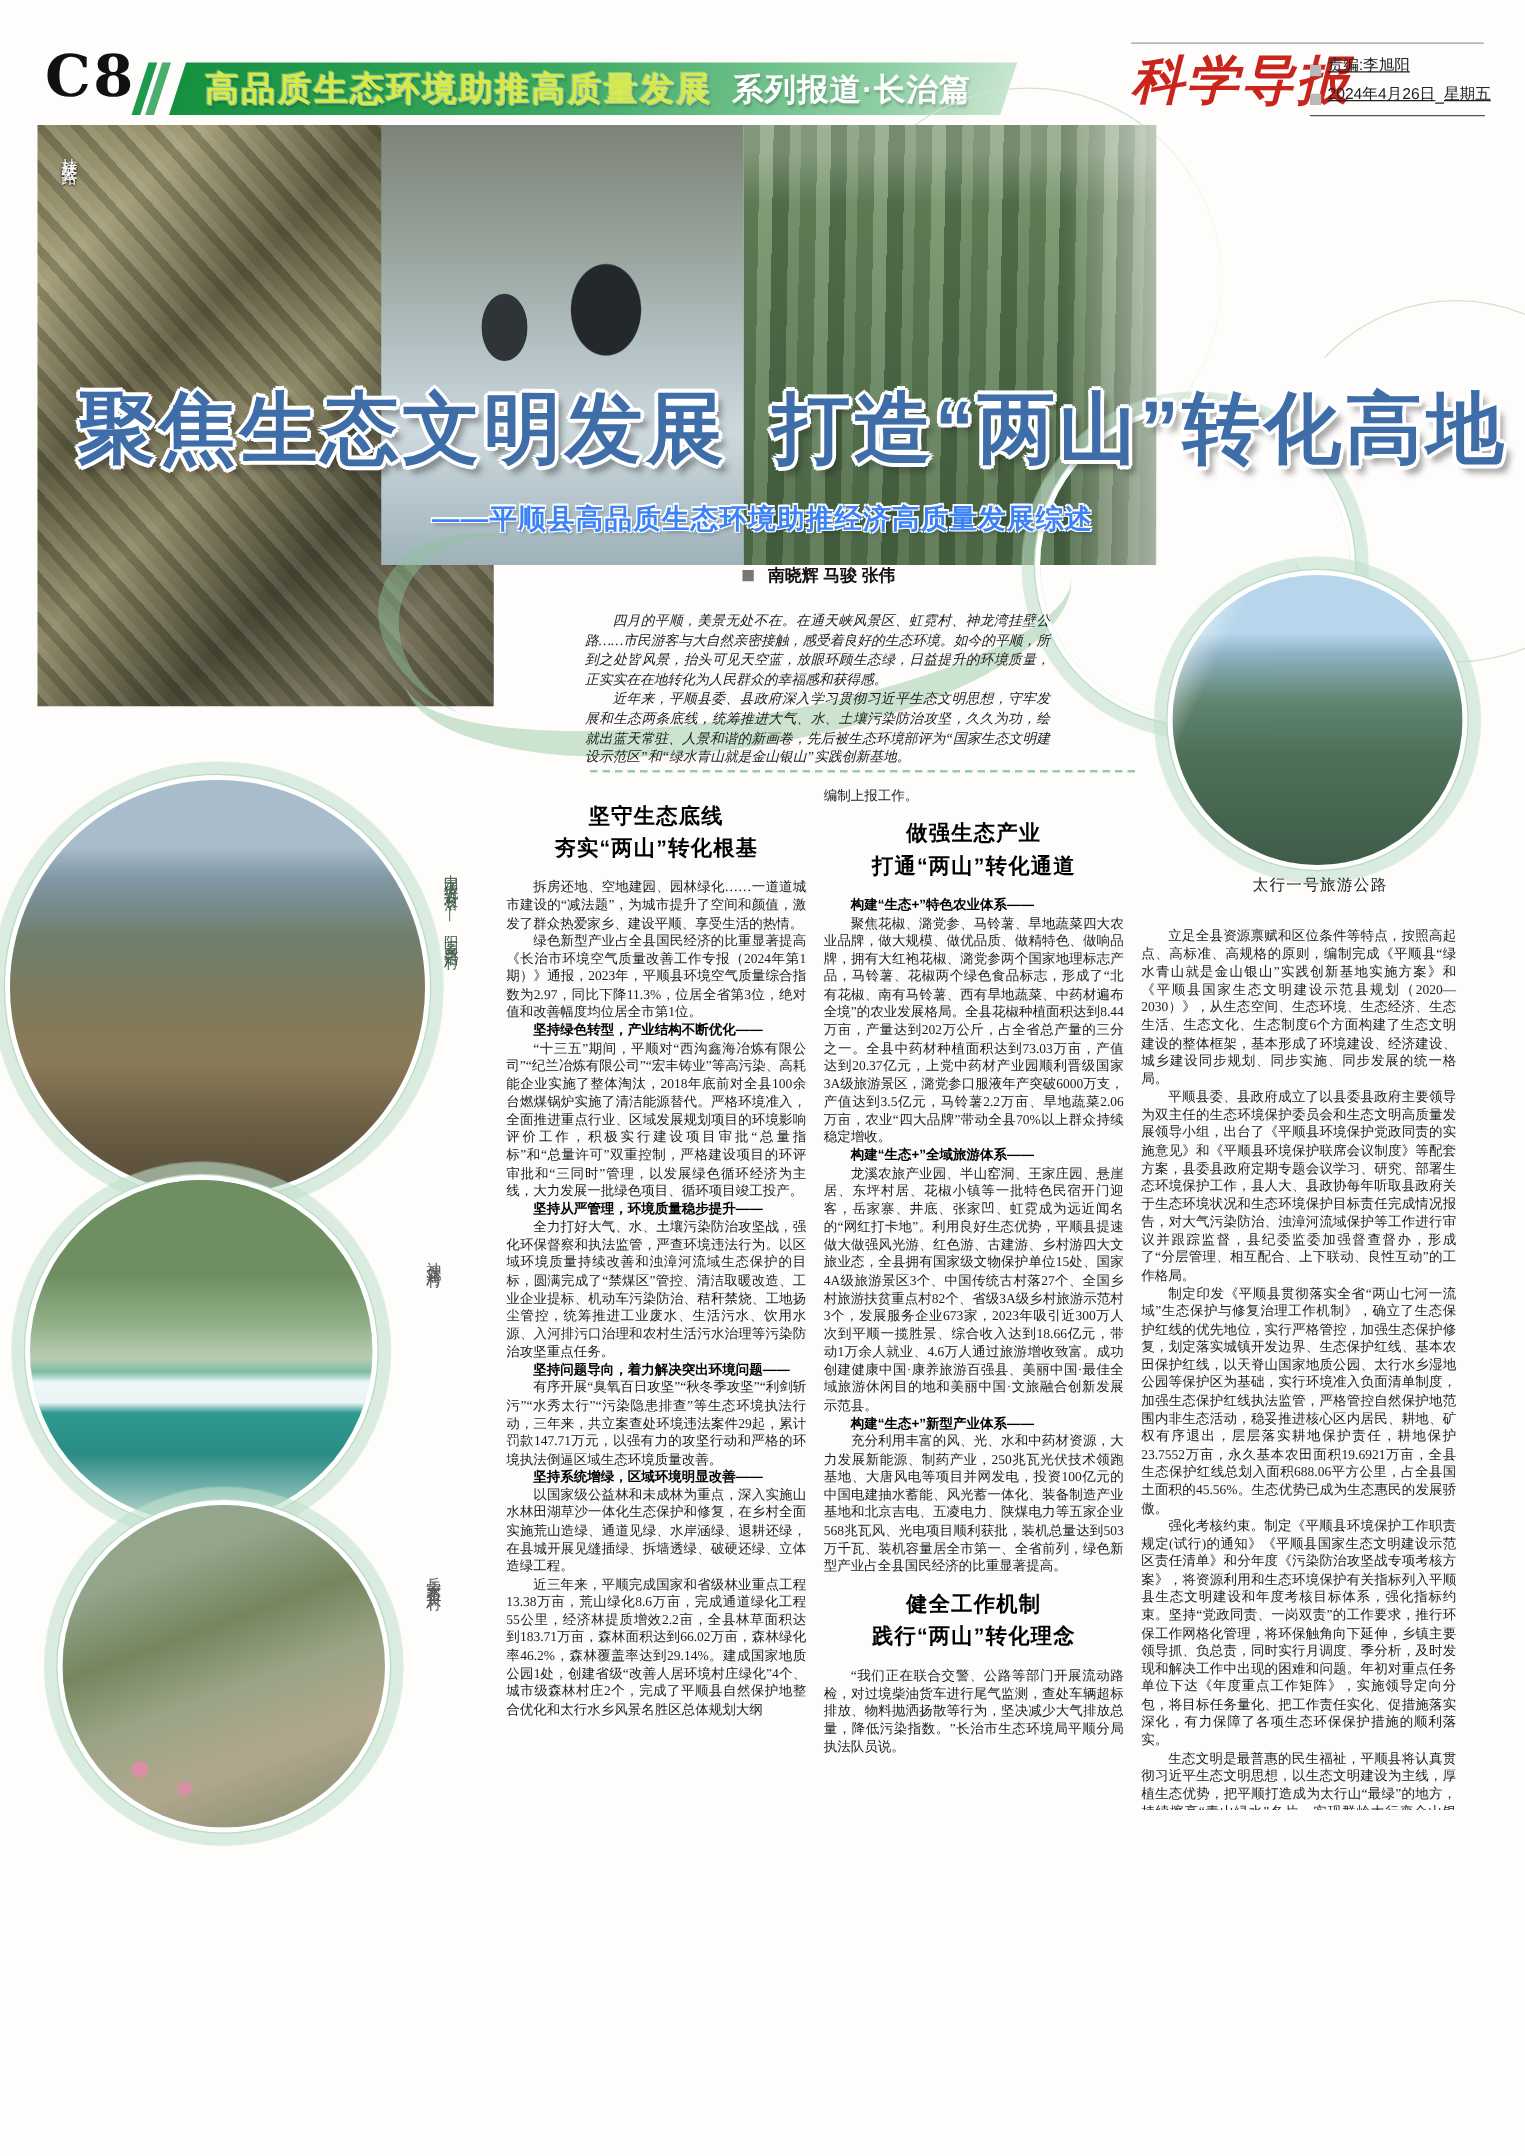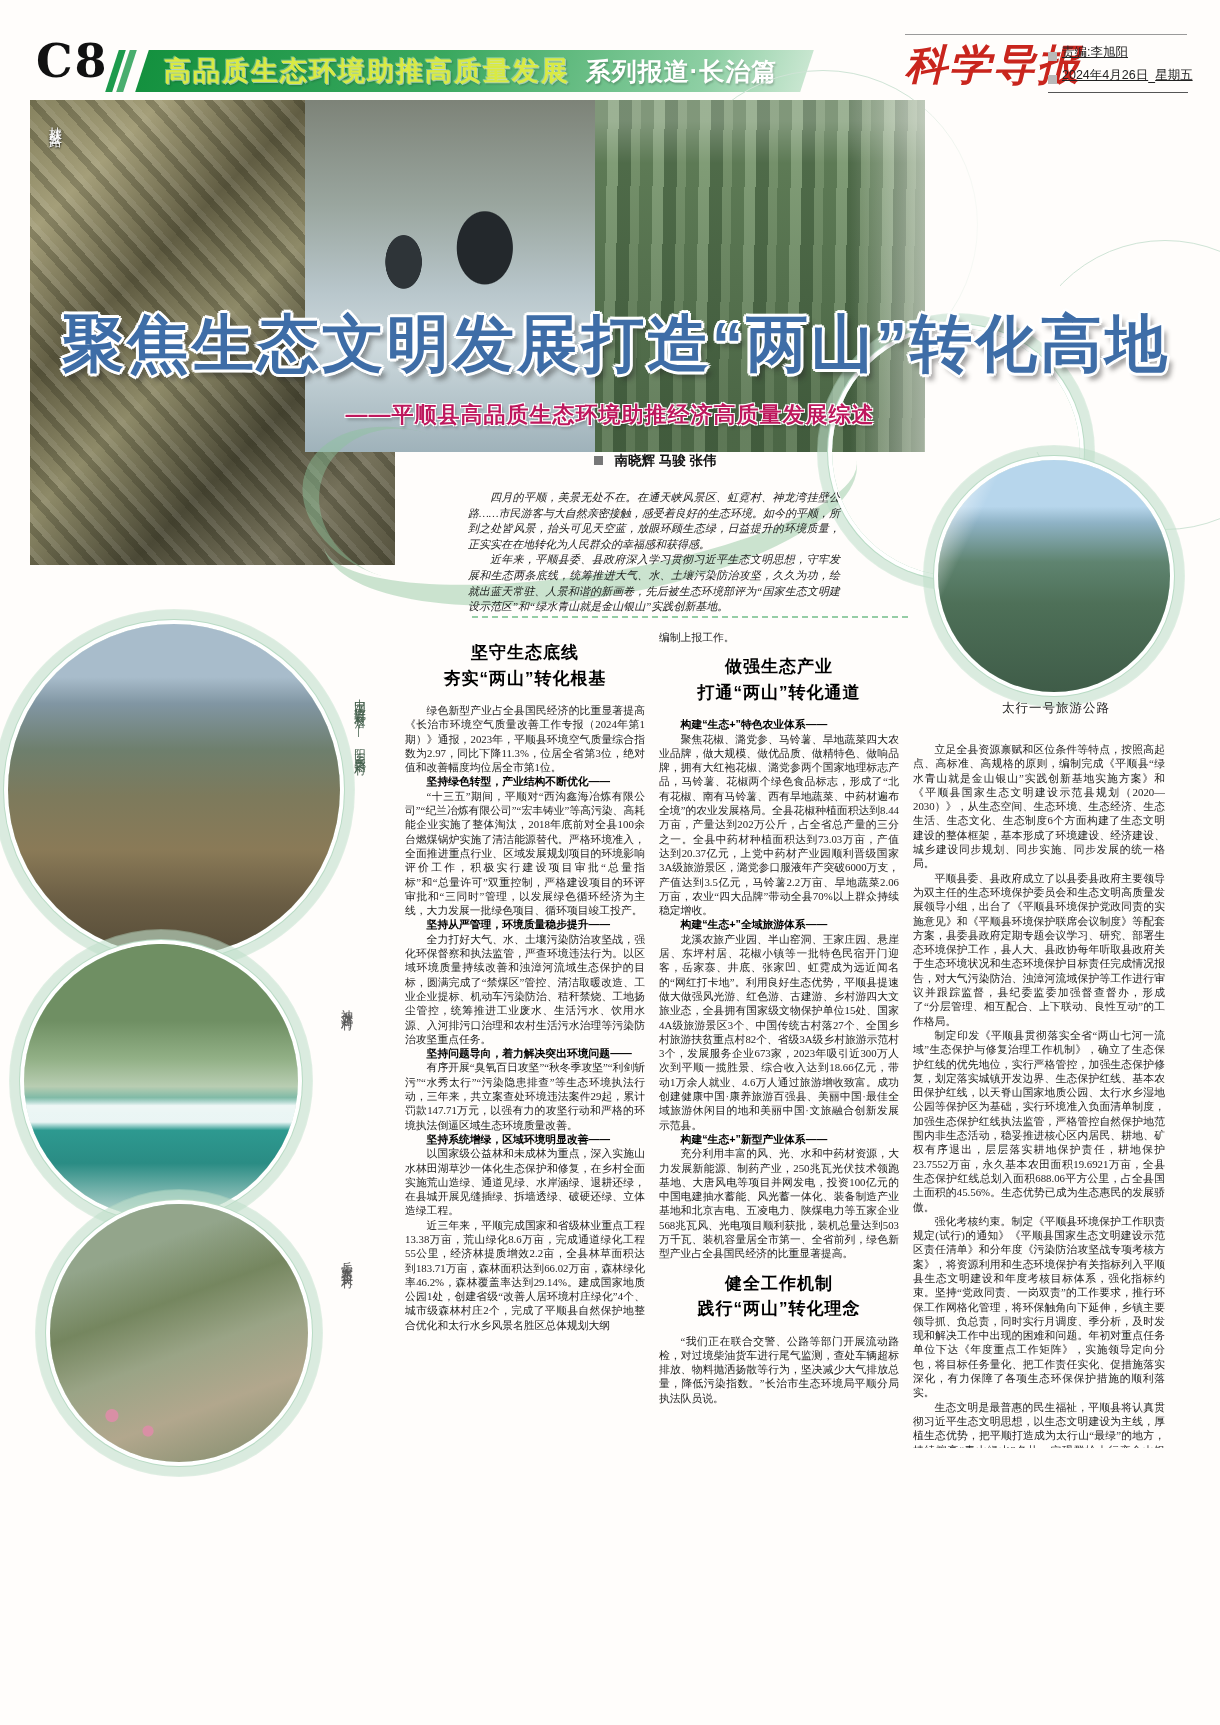--- a/index.html
+++ b/index.html
@@ -68,23 +68,23 @@
         linear-gradient(115deg,rgba(255,255,255,.65) 0 8%,rgba(255,255,255,0) 20%),
         linear-gradient(180deg,#b7d6ec 0 20%,#8fb3c6 27%,#5f8470 44%,#4e7058 62%,#3f5c48 100%);}
   .cap-taihang{position:absolute;left:1002px;top:700px;font-family:"Liberation Sans",sans-serif;
       font-size:12.5px;color:#222;letter-spacing:1px;}
 
   
   .headline{position:absolute;left:40px;top:310px;width:1140px;display:flex;justify-content:space-between;
       padding:0 22px;font-family:"Liberation Sans",sans-serif;font-weight:900;font-size:62px;line-height:1.1;
       color:#3e6da7;letter-spacing:3px;white-space:nowrap;z-index:6;
       text-shadow:-2px -2px 0 #fff,2px -2px 0 #fff,-2px 2px 0 #fff,2px 2px 0 #fff,
-                  -3px 0 0 #fff,3px 0 0 #fff,0 3px 0 #fff,0 -3px 0 #fff,5px 6px 5px rgba(40,40,40,.45);}
+                  -3px 0 0 #fff,3px 0 0 #fff,0 3px 0 #fff,0 -3px 0 #fff,5px 6px 5px rgba(40,40,40,.45);gap:36px;}
   .subtitle{position:absolute;left:320px;top:400px;width:580px;text-align:center;z-index:6;
-      font-family:"Liberation Sans",sans-serif;font-weight:800;font-size:22px;color:#be185d;letter-spacing:1px;
+      font-family:"Liberation Sans",sans-serif;font-weight:800;font-size:22px;color:#3b82f6;letter-spacing:1px;
       text-shadow:-1px -1px 0 #fff,1px -1px 0 #fff,-1px 1px 0 #fff,1px 1px 0 #fff,2px 3px 3px rgba(0,0,0,.25);}
   .byline{position:absolute;left:455px;top:452px;width:400px;text-align:center;z-index:6;
       font-family:"Liberation Sans",sans-serif;font-size:13.5px;font-weight:700;color:#111;}
   .byline .sq{background:#777;margin-right:8px;}
 
   
   .intro{position:absolute;left:468px;top:490px;width:372px;z-index:6;font-size:11px;line-height:15.6px;
       color:#1a1a1a;text-align:justify;font-style:italic;}
   .intro p{margin:0;text-indent:2em;}
   .divider{position:absolute;left:472px;top:616px;width:436px;border-top:2px dashed #96cda6;z-index:6;}
@@ -193,20 +193,21 @@
   <div class="cap-dam cap-vert" data-name="shenlongwan-caption">神龙湾村</div>
   <div class="circle c-stone" data-name="yuejiazhai-village-photo"></div>
   <div class="cap-stone cap-vert" data-name="yuejiazhai-caption">岳家寨石头村</div>
 
   <div class="columns" data-name="article-columns">
     <div class="col col1" data-name="article-column-1">
       <h3 data-name="section-heading">
         <span data-name="heading-line">坚守生态底线</span><br>
         <span data-name="heading-line">夯实“两山”转化根基</span>
       </h3>
+      <p data-name="body-paragraph">拆房还地、空地建园、园林绿化……一道道城市建设的“减法题”，为城市提升了空间和颜值，激发了群众热爱家乡、建设平顺、享受生活的热情。</p>
       <p data-name="body-paragraph">绿色新型产业占全县国民经济的比重显著提高《长治市环境空气质量改善工作专报（2024年第1期）》通报，2023年，平顺县环境空气质量综合指数为2.97，同比下降11.3%，位居全省第3位，绝对值和改善幅度均位居全市第1位。</p>
       <p class="lead" data-name="lead-paragraph">坚持绿色转型，产业结构不断优化——</p>
       <p data-name="body-paragraph">“十三五”期间，平顺对“西沟鑫海冶炼有限公司”“纪兰冶炼有限公司”“宏丰铸业”等高污染、高耗能企业实施了整体淘汰，2018年底前对全县100余台燃煤锅炉实施了清洁能源替代。严格环境准入，全面推进重点行业、区域发展规划项目的环境影响评价工作，积极实行建设项目审批“总量指标”和“总量许可”双重控制，严格建设项目的环评审批和“三同时”管理，以发展绿色循环经济为主线，大力发展一批绿色项目、循环项目竣工投产。</p>
       <p class="lead" data-name="lead-paragraph">坚持从严管理，环境质量稳步提升——</p>
       <p data-name="body-paragraph">全力打好大气、水、土壤污染防治攻坚战，强化环保督察和执法监管，严查环境违法行为。以区域环境质量持续改善和浊漳河流域生态保护的目标，圆满完成了“禁煤区”管控、清洁取暖改造、工业企业提标、机动车污染防治、秸秆禁烧、工地扬尘管控，统筹推进工业废水、生活污水、饮用水源、入河排污口治理和农村生活污水治理等污染防治攻坚重点任务。</p>
       <p class="lead" data-name="lead-paragraph">坚持问题导向，着力解决突出环境问题——</p>
       <p data-name="body-paragraph">有序开展“臭氧百日攻坚”“秋冬季攻坚”“利剑斩污”“水秀太行”“污染隐患排查”等生态环境执法行动，三年来，共立案查处环境违法案件29起，累计罚款147.71万元，以强有力的攻坚行动和严格的环境执法倒逼区域生态环境质量改善。</p>
       <p class="lead" data-name="lead-paragraph">坚持系统增绿，区域环境明显改善——</p>
       <p data-name="body-paragraph">以国家级公益林和未成林为重点，深入实施山水林田湖草沙一体化生态保护和修复，在乡村全面实施荒山造绿、通道见绿、水岸涵绿、退耕还绿，在县城开展见缝插绿、拆墙透绿、破硬还绿、立体造绿工程。</p>
       <p data-name="body-paragraph">近三年来，平顺完成国家和省级林业重点工程13.38万亩，荒山绿化8.6万亩，完成通道绿化工程55公里，经济林提质增效2.2亩，全县林草面积达到183.71万亩，森林面积达到66.02万亩，森林绿化率46.2%，森林覆盖率达到29.14%。建成国家地质公园1处，创建省级“改善人居环境村庄绿化”4个、城市级森林村庄2个，完成了平顺县自然保护地整合优化和太行水乡风景名胜区总体规划大纲</p>

